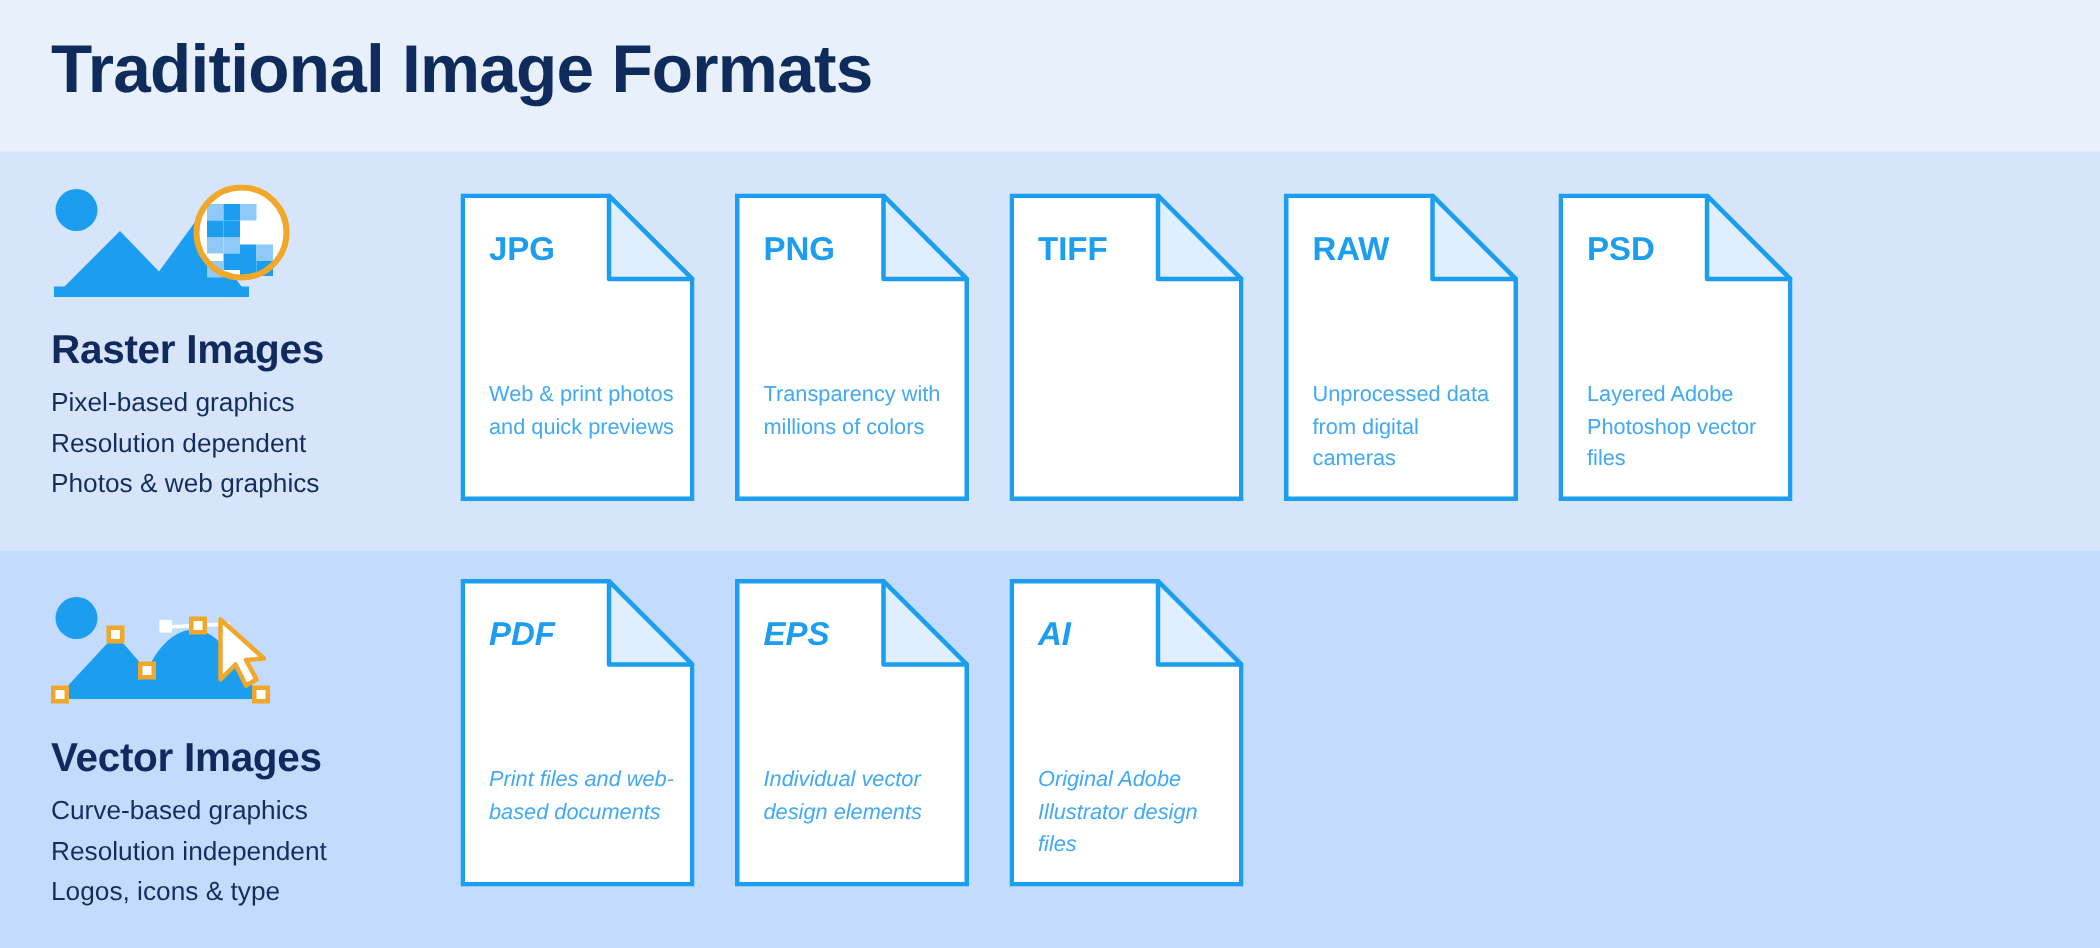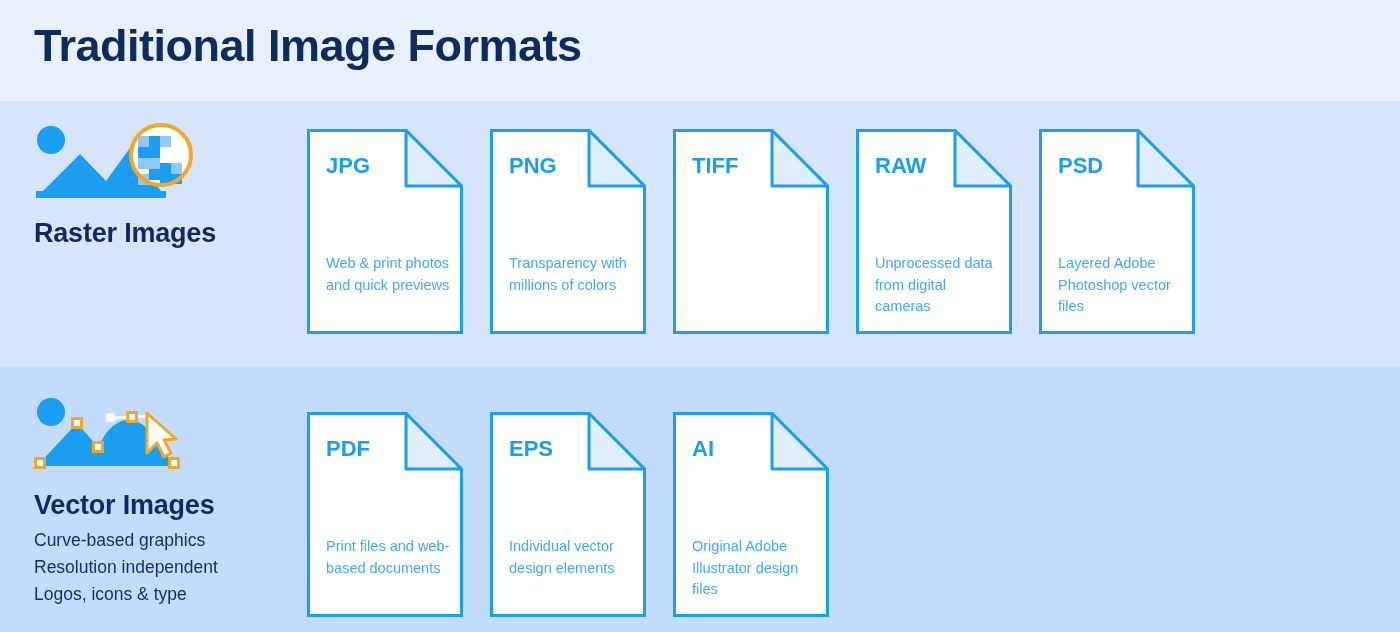--- a/index.html
+++ b/index.html
@@ -93,21 +93,21 @@
   }
 
   
   .cards-row {
     position: absolute;
     left: 307px;
     display: flex;
     gap: 27px;
   }
   .band-raster .cards-row { top: 28px; }
-  .band-vector .cards-row { top: 45px; }
+  .band-vector .cards-row { top: 19px; font-style: italic; }
 
   .file-card {
     position: relative;
     width: 156px;
     height: 205px;
     flex: 0 0 156px;
   }
   .file-card .card-shape {
     position: absolute;
     inset: 0;
@@ -166,20 +166,25 @@
           <rect x="137" y="40" width="11" height="11" fill="#8fc9f7"></rect>
           <rect x="115" y="46" width="11" height="11" fill="#1b9df0"></rect>
           <rect x="126" y="51" width="11" height="11" fill="#1b9df0"></rect>
           <rect x="137" y="51" width="11" height="10" fill="#1b9df0"></rect>
           <rect x="104" y="51" width="11" height="11" fill="#8fc9f7"></rect>
         </g>
         <circle cx="127" cy="32" r="30" fill="none" stroke="#f0a72a" stroke-width="4"></circle>
       </svg>
 
       <div class="section-heading">Raster Images</div>
+      <div class="section-lines">
+        <div class="section-line">Pixel-based graphics</div>
+        <div class="section-line">Resolution dependent</div>
+        <div class="section-line">Photos &amp; web graphics</div>
+      </div>
     </div>
 
     <div class="cards-row">
 
       <div class="file-card">
         <svg class="card-shape" viewBox="0 0 156 205">
           <path d="M1.5 1.5 H99 L154.5 57 V203.5 H1.5 Z" fill="#ffffff" stroke="#1b9df0" stroke-width="3"></path>
           <path d="M99 1.5 L154.5 57 H99 Z" fill="#dfefff" stroke="#1b9df0" stroke-width="3" stroke-linejoin="round"></path>
         </svg>
         <div class="card-ext">JPG</div>

